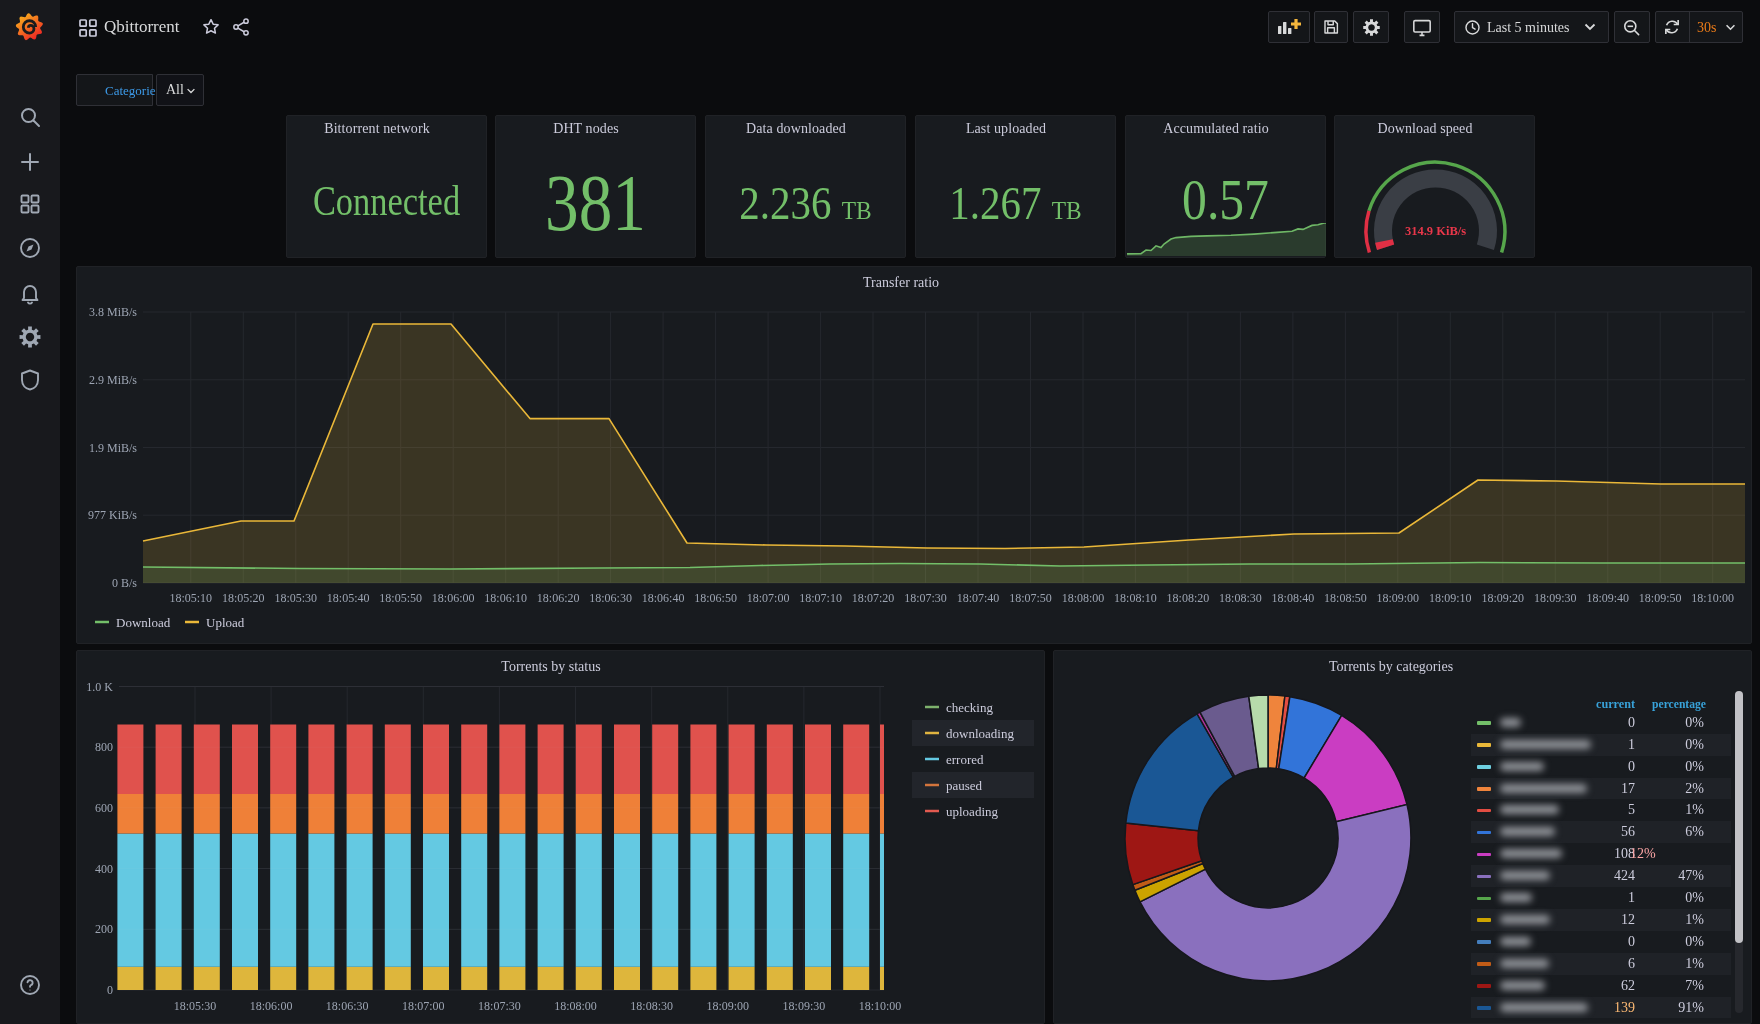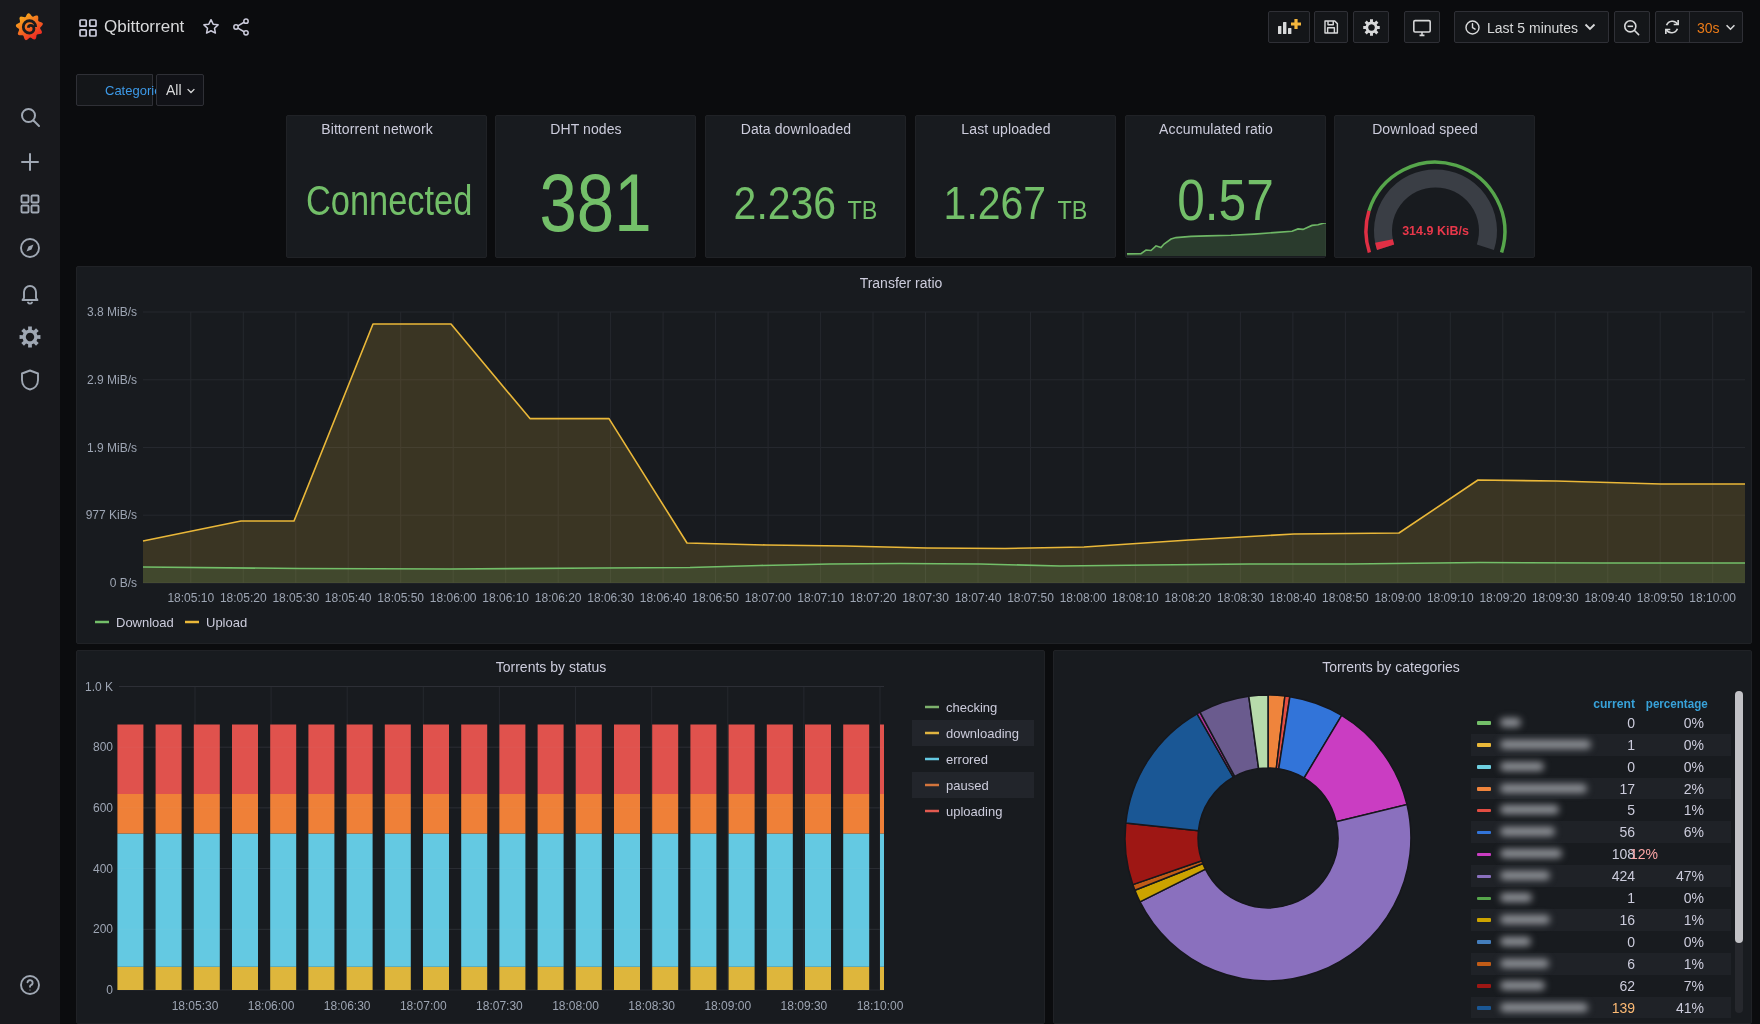--- a/index.html
+++ b/index.html
@@ -1,19 +1,19 @@
 <!DOCTYPE html>
 <html><head>
 <meta charset="utf-8">
 <style>
   * { margin:0; padding:0; box-sizing:border-box; }
   html,body { width:1760px; height:1024px; background:#0b0c0e; overflow:hidden;
     font-family:"Liberation Sans", sans-serif; color:#ccccdc; }
   .abs { position:absolute; }
-  #stage { position:relative; width:1760px; height:1024px; }
+  #stage { position:relative; width:1760px; height:1024px;font-family:Liberation Serif, serif; }
   
   #sidebar { position:absolute; left:0; top:0; width:60px; height:1024px; background:#18191d; }
   .sideicon { position:absolute; left:18px; width:24px; height:24px; }
   
   .panel { position:absolute; background:#181b1f; border:1px solid #202226; border-radius:2px; }
   .ptitle { position:absolute; top:5px; left:0; right:19px; text-align:center;
     font-size:14px; font-weight:500; color:#ccccdc; letter-spacing:0.1px; }
   .statval { position:absolute; left:0; right:0; text-align:center; color:#73BF69; font-weight:500; line-height:1; }
   
   .tbtn { position:absolute; top:11px; height:32px; background:#141619; border:1px solid #2f3036; border-radius:2px; }
@@ -461,35 +461,35 @@
   <div class="abs" style="left:1500px;top:871.1px;width:50px;height:9px;background:#8f9298;border-radius:5px;filter:blur(3.5px);"></div>
   <div class="abs" style="left:1560px;top:868.1px;width:75px;text-align:right;font-size:14px;color:#ccccdc;">424</div>
   <div class="abs" style="left:1630px;top:868.1px;width:74px;text-align:right;font-size:14px;color:#ccccdc;">47%</div>
   <div class="abs" style="left:1477px;top:896.5px;width:14px;height:3.5px;background:#56A64B;border-radius:1px;"></div>
   <div class="abs" style="left:1500px;top:893.0px;width:32px;height:9px;background:#8f9298;border-radius:5px;filter:blur(3.5px);"></div>
   <div class="abs" style="left:1560px;top:890.0px;width:75px;text-align:right;font-size:14px;color:#ccccdc;">1</div>
   <div class="abs" style="left:1630px;top:890.0px;width:74px;text-align:right;font-size:14px;color:#ccccdc;">0%</div>
   <div class="abs" style="left:1471px;top:908.9px;width:260px;height:21.9px;background:#1f2227;"></div>
   <div class="abs" style="left:1477px;top:918.4px;width:14px;height:3.5px;background:#CCA300;border-radius:1px;"></div>
   <div class="abs" style="left:1500px;top:914.9px;width:50px;height:9px;background:#8f9298;border-radius:5px;filter:blur(3.5px);"></div>
-  <div class="abs" style="left:1560px;top:911.9px;width:75px;text-align:right;font-size:14px;color:#ccccdc;">16</div>
+  <div class="abs" style="left:1560px;top:911.9px;width:75px;text-align:right;font-size:14px;color:#ccccdc;">12</div>
   <div class="abs" style="left:1630px;top:911.9px;width:74px;text-align:right;font-size:14px;color:#ccccdc;">1%</div>
   <div class="abs" style="left:1477px;top:940.3px;width:14px;height:3.5px;background:#447EBC;border-radius:1px;"></div>
   <div class="abs" style="left:1500px;top:936.8px;width:31px;height:9px;background:#8f9298;border-radius:5px;filter:blur(3.5px);"></div>
   <div class="abs" style="left:1560px;top:933.8px;width:75px;text-align:right;font-size:14px;color:#ccccdc;">0</div>
   <div class="abs" style="left:1630px;top:933.8px;width:74px;text-align:right;font-size:14px;color:#ccccdc;">0%</div>
   <div class="abs" style="left:1471px;top:952.7px;width:260px;height:21.9px;background:#1f2227;"></div>
   <div class="abs" style="left:1477px;top:962.2px;width:14px;height:3.5px;background:#C15C17;border-radius:1px;"></div>
   <div class="abs" style="left:1500px;top:958.7px;width:49px;height:9px;background:#8f9298;border-radius:5px;filter:blur(3.5px);"></div>
   <div class="abs" style="left:1560px;top:955.7px;width:75px;text-align:right;font-size:14px;color:#ccccdc;">6</div>
   <div class="abs" style="left:1630px;top:955.7px;width:74px;text-align:right;font-size:14px;color:#ccccdc;">1%</div>
   <div class="abs" style="left:1477px;top:984.1px;width:14px;height:3.5px;background:#9E1714;border-radius:1px;"></div>
   <div class="abs" style="left:1500px;top:980.6px;width:45px;height:9px;background:#8f9298;border-radius:5px;filter:blur(3.5px);"></div>
   <div class="abs" style="left:1560px;top:977.6px;width:75px;text-align:right;font-size:14px;color:#ccccdc;">62</div>
   <div class="abs" style="left:1630px;top:977.6px;width:74px;text-align:right;font-size:14px;color:#ccccdc;">7%</div>
   <div class="abs" style="left:1471px;top:996.5px;width:260px;height:21.9px;background:#1f2227;"></div>
   <div class="abs" style="left:1477px;top:1006.0px;width:14px;height:3.5px;background:#1A5795;border-radius:1px;"></div>
   <div class="abs" style="left:1500px;top:1002.5px;width:88px;height:9px;background:#8f9298;border-radius:5px;filter:blur(3.5px);"></div>
   <div class="abs" style="left:1560px;top:999.5px;width:75px;text-align:right;font-size:14px;color:#fdba74;">139</div>
-  <div class="abs" style="left:1630px;top:999.5px;width:74px;text-align:right;font-size:14px;color:#ccccdc;">41%</div>
+  <div class="abs" style="left:1630px;top:999.5px;width:74px;text-align:right;font-size:14px;color:#ccccdc;">91%</div>
   <div class="abs" style="left:1735px;top:691px;width:8px;height:322px;background:#26282d;border-radius:4px;"></div>
   <div class="abs" style="left:1735px;top:691px;width:8px;height:252px;background:#c2c2c6;border-radius:4px;"></div>
 </div>
 
 </body></html>

